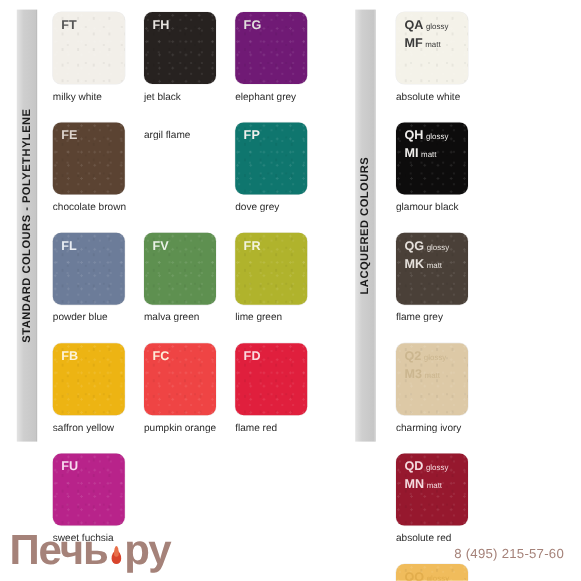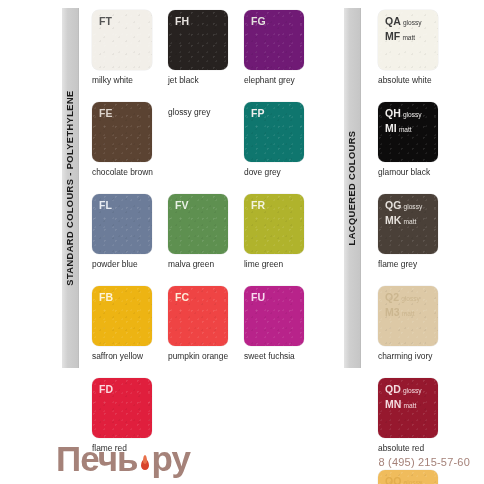--- a/index.html
+++ b/index.html
@@ -3,21 +3,21 @@
 <meta charset="utf-8">
 <style>
   html,body{margin:0;padding:0;}
   body{
     width:484px;height:484px;
     background:#ffffff;
     font-family:"Liberation Sans", sans-serif;
     overflow:hidden;
     position:relative;
   }
-  .sheet{position:absolute;inset:0;margin-left:48px;}
+  .sheet{position:absolute;inset:0;}
 
   
   .side-banner{
     position:absolute;
     width:16px;
     background:linear-gradient(to right,#e3e3e3 0%,#cfcfcf 35%,#c6c6c6 100%);
     border-right:1px solid #bdbdbd;
   }
   .side-banner .vtext{
     position:absolute;
@@ -163,21 +163,21 @@
         <div class="cname">elephant grey</div>
       </div>
       <div class="cell">
         <div class="chip" style="background:#5b4332">
           <div class="grain"></div>
           <div class="code" style="color:#ddd4cc"><span>FE</span></div>
         </div>
         <div class="cname">chocolate brown</div>
       </div>
       <div class="cell">
-        <div class="cname">glossy grey</div>
+        <div class="cname">argil flame</div>
       </div>
       <div class="cell">
         <div class="chip" style="background:#0f766e">
           <div class="grain"></div>
           <div class="code" style="color:#f1efed"><span>FP</span></div>
         </div>
         <div class="cname">dove grey</div>
       </div>
       <div class="cell">
         <div class="chip" style="background:#6c7c99">
@@ -208,32 +208,32 @@
         <div class="cname">saffron yellow</div>
       </div>
       <div class="cell">
         <div class="chip" style="background:#ef4444">
           <div class="grain"></div>
           <div class="code" style="color:#fdecd9"><span>FC</span></div>
         </div>
         <div class="cname">pumpkin orange</div>
       </div>
       <div class="cell">
+        <div class="chip" style="background:#e01f3d">
+          <div class="grain"></div>
+          <div class="code" style="color:#fbd9de"><span>FD</span></div>
+        </div>
+        <div class="cname">flame red</div>
+      </div>
+      <div class="cell">
         <div class="chip" style="background:#b8238a">
           <div class="grain"></div>
           <div class="code" style="color:#f7dbef"><span>FU</span></div>
         </div>
         <div class="cname">sweet fuchsia</div>
-      </div>
-      <div class="cell">
-        <div class="chip" style="background:#e01f3d">
-          <div class="grain"></div>
-          <div class="code" style="color:#fbd9de"><span>FD</span></div>
-        </div>
-        <div class="cname">flame red</div>
       </div>
     </div>
   <div class="grid" id="grid-lacquered">
       <div class="cell">
         <div class="chip" style="background:#f4f2e9">
           <div class="grain"></div>
           <div class="code" style="color:#3a3a3a"><span>QA</span><span class="fin">glossy</span><br><span>MF</span><span class="fin">matt</span></div>
         </div>
         <div class="cname">absolute white</div>
       </div>

